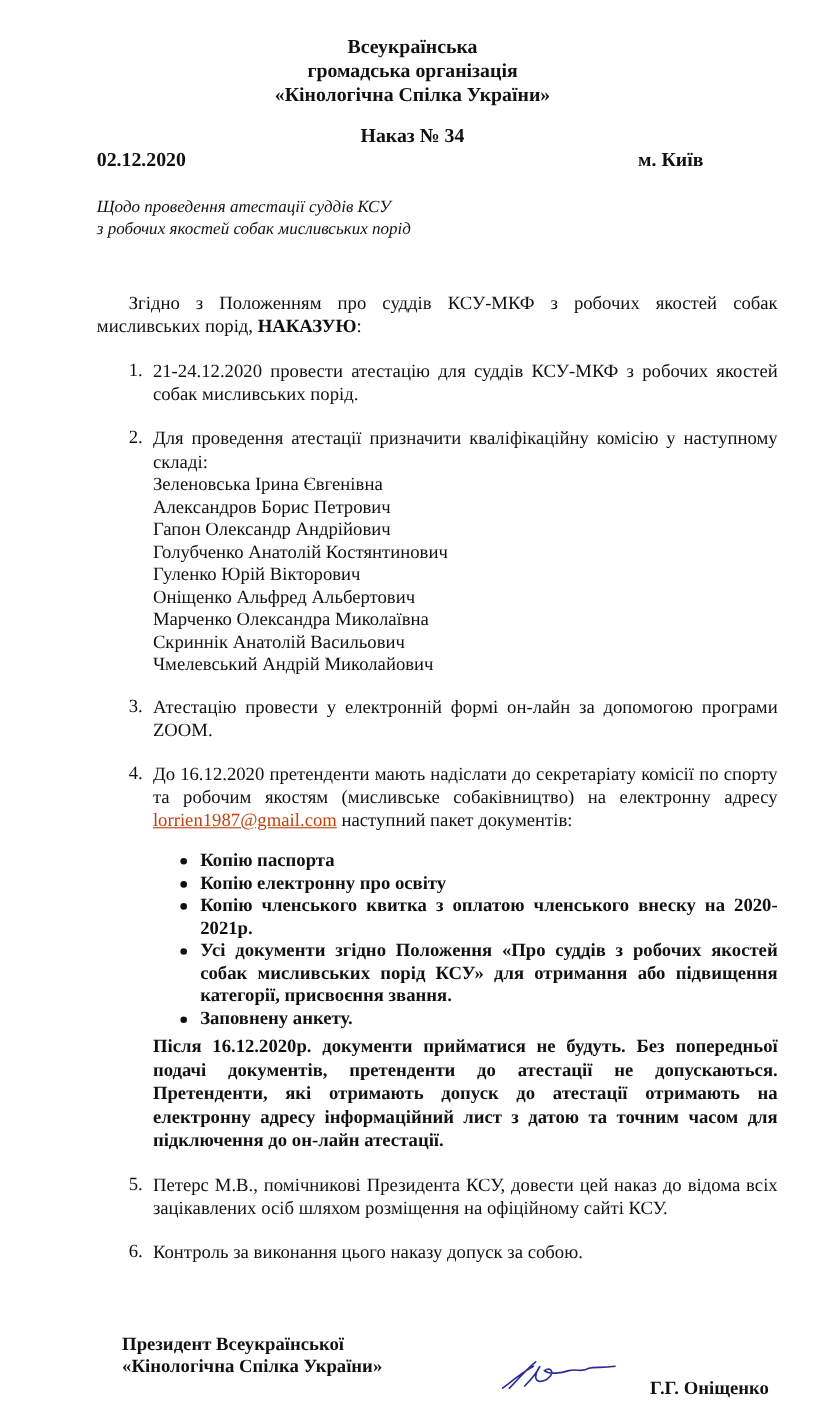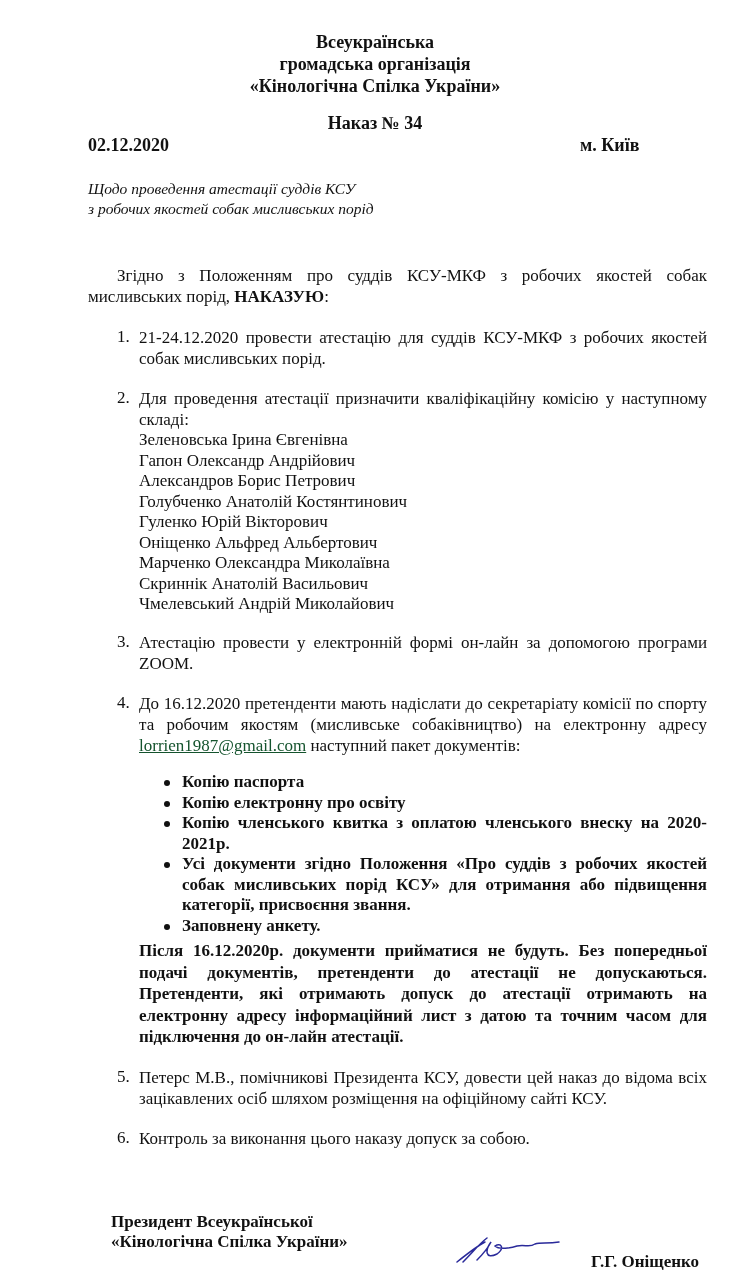--- a/index.html
+++ b/index.html
@@ -11,21 +11,21 @@
   .hdr { font-weight:bold; font-size:18px; line-height:22px;margin-top:23px; }
   .ital { font-style:italic; font-size:15.5px; line-height:20px; }
   .p { line-height:21px; text-align:justify; }
   .num { position:absolute; left:0; }
   .item { position:absolute; left:117px; width:590px; }
   .item .body { margin-left:22px; line-height:21px; text-align:justify; }
   .names div { line-height:20.5px; }
   .bul { position:absolute; left:162px; width:545px;font-weight:bold; }
   .bul .row { position:relative; padding-left:20px; line-height:20.5px; text-align:justify; }
   .bul .row .dot { position:absolute; left:2px; top:8px; width:6px; height:6px; border-radius:50%; background:#111; }
-  .email { color:#14532d; }
+  .email { color:#c2410c; }
   .sig-svg { position:absolute; left:455px; top:1232px; }
 </style>
 </head>
 <body>
 
 <div class="abs center hdr" style="top:8px;">
   <div>Всеукраїнська</div>
   <div>громадська організація</div>
   <div>«Кінологічна Спілка України»</div>
 </div>
@@ -46,22 +46,22 @@
 <div class="item" style="top:327px;">
   <span class="num">1.</span>
   <div class="body">21-24.12.2020 провести атестацію для суддів КСУ-МКФ з робочих якостей собак мисливських порід.</div>
 </div>
 
 <div class="item" style="top:388px;">
   <span class="num">2.</span>
   <div class="body">Для проведення атестації призначити кваліфікаційну комісію у наступному складі:</div>
   <div class="body names">
     <div>Зеленовська Ірина Євгенівна</div>
+    <div>Александров Борис Петрович</div>
     <div>Гапон Олександр Андрійович</div>
-    <div>Александров Борис Петрович</div>
     <div>Голубченко Анатолій Костянтинович</div>
     <div>Гуленко Юрій Вікторович</div>
     <div>Оніщенко Альфред Альбертович</div>
     <div>Марченко Олександра Миколаївна</div>
     <div>Скриннік Анатолій Васильович</div>
     <div>Чмелевський Андрій Миколайович</div>
   </div>
 </div>
 
 <div class="item" style="top:632px;">

